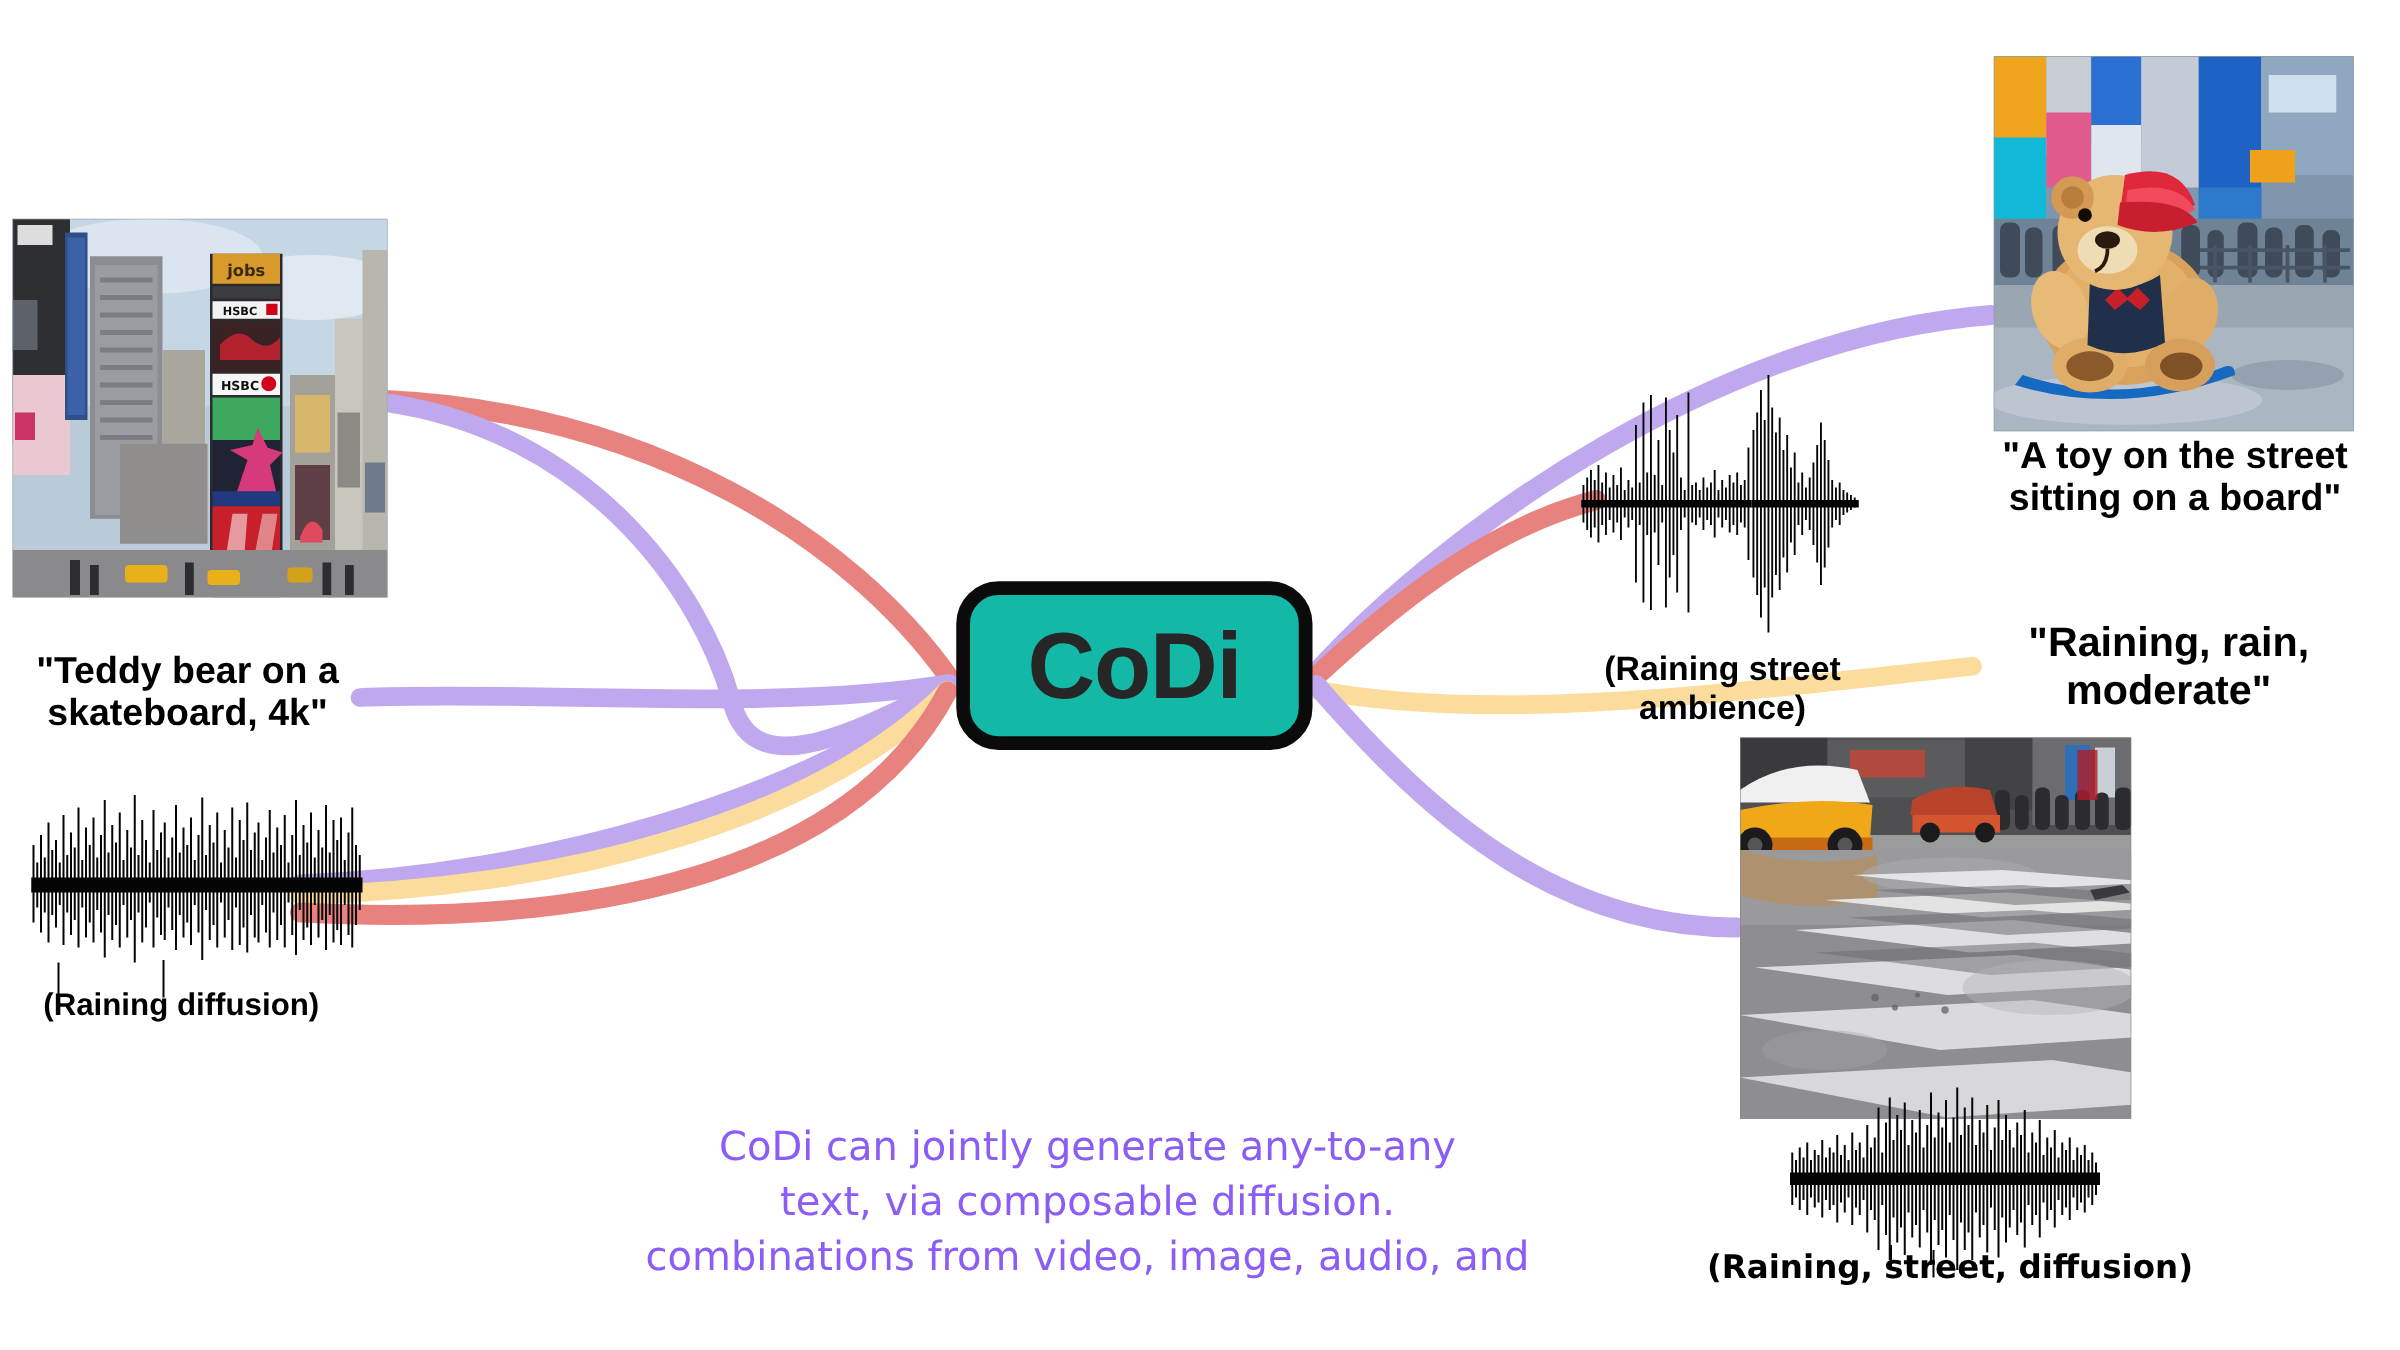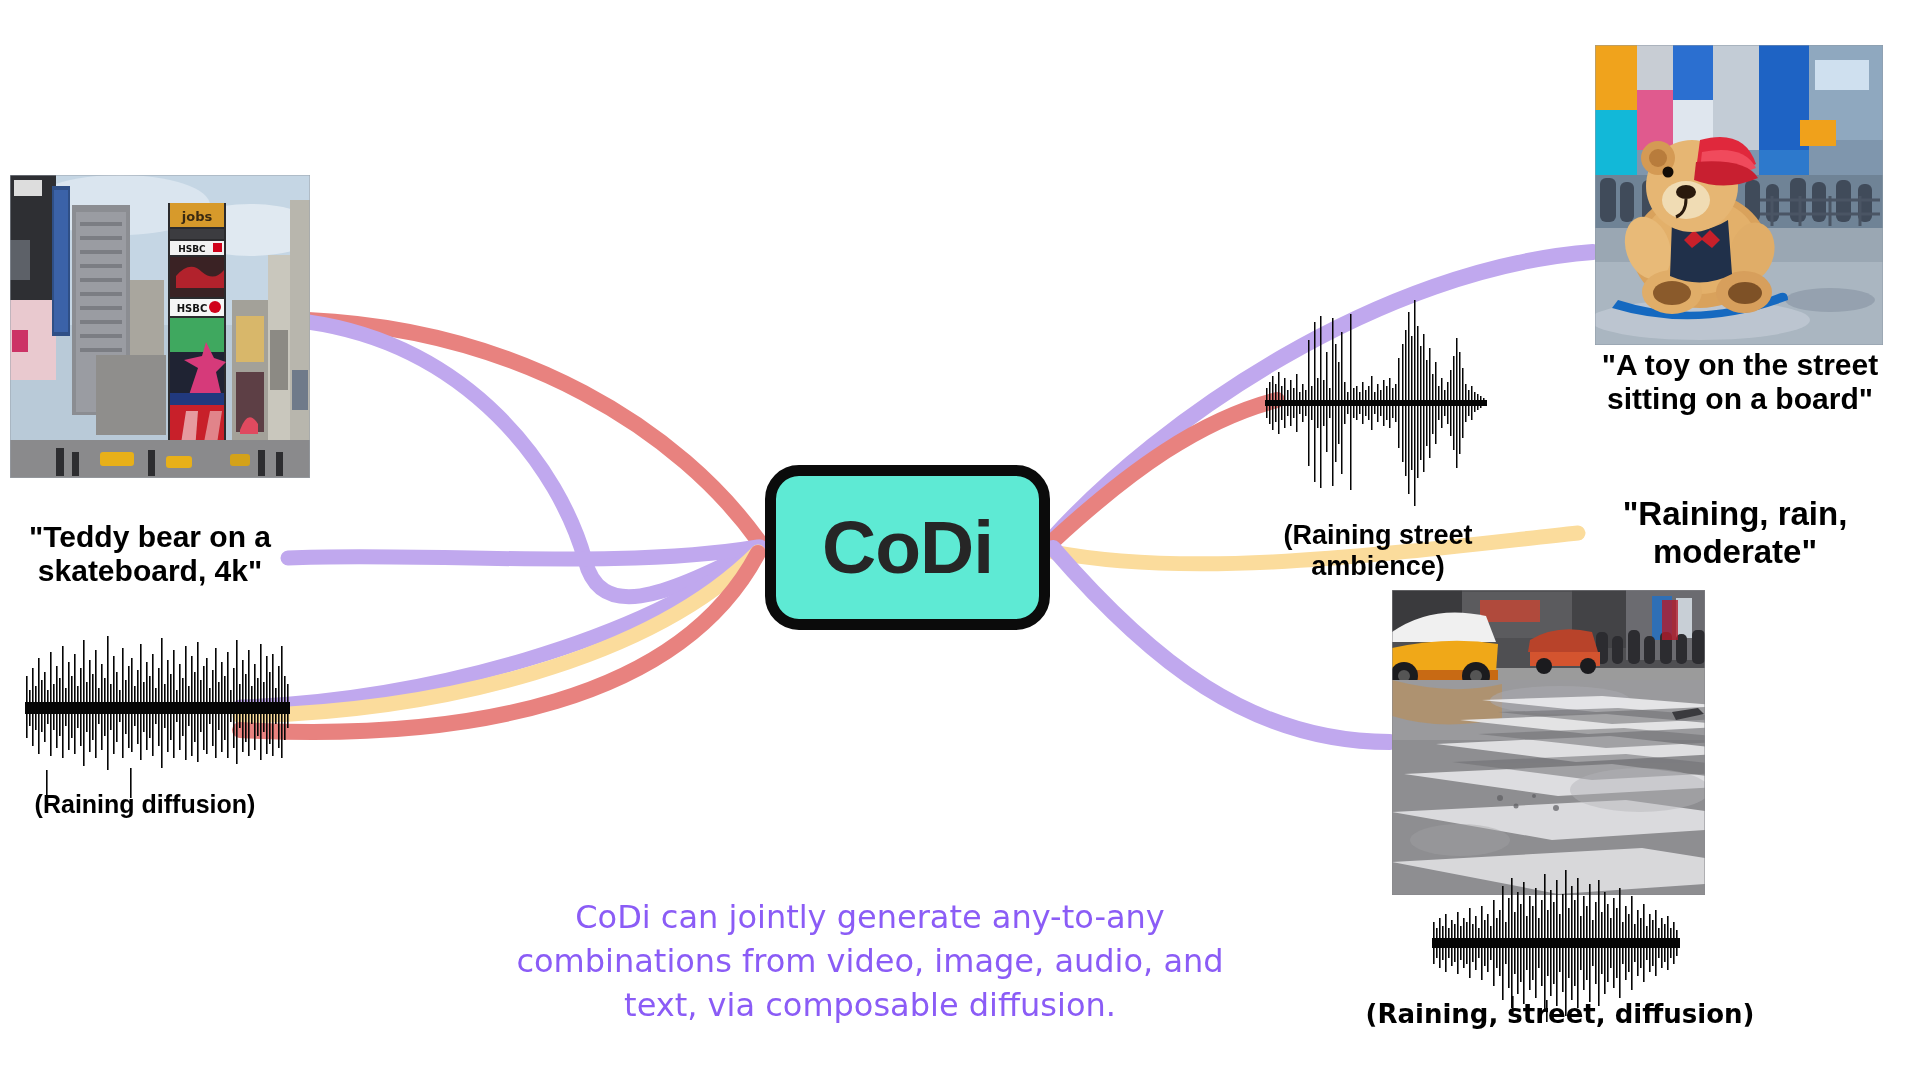--- a/index.html
+++ b/index.html
@@ -2,22 +2,22 @@
 <html><head>
 <meta charset="utf-8">
 <style>
   html,body{margin:0;padding:0;background:#fff;}
   body{width:1920px;height:1080px;position:relative;overflow:hidden;
        font-family:"Liberation Sans",sans-serif;}
   .stage{position:absolute;inset:0;width:1920px;height:1080px;}
   svg.wires{position:absolute;left:0;top:0;width:1920px;height:1080px;}
   .node{position:absolute;}
   
-  #codi-box{left:765px;top:465px;width:285px;height:165px;
-    background:#5eead4;border:11px solid #0b0b0b;border-radius:34px;
+  #codi-box{left:765px;top:465px;width:285px;height:135px;
+    background:#14b8a6;border:11px solid #0b0b0b;border-radius:34px;
     display:flex;align-items:center;justify-content:center;box-sizing:border-box;}
   #codi-box .codi-label{font-size:75px;font-weight:700;color:#262626;
     letter-spacing:-1px;line-height:1;font-family:"Liberation Sans",sans-serif;}
   .cap{position:absolute;text-align:center;font-weight:700;color:#000;
        font-family:"Liberation Sans",sans-serif;line-height:1.14;}
   .cap-lato{font-family:"DejaVu Sans",sans-serif;font-weight:700;}
   .bottom-cap{position:absolute;text-align:center;color:#8b5cf6;
       font-family:"DejaVu Sans",sans-serif;font-weight:400;line-height:1.38;}
 </style>
 </head>
@@ -574,17 +574,17 @@
 
   <div class="cap" id="out-text" style="left:1555px;top:495px;width:360px;font-size:33px;">
     <div>"Raining, rain,</div>
     <div>moderate"</div>
   </div>
 
   <div class="cap cap-lato" id="out-video-label" style="left:1340px;top:1000px;width:440px;font-size:26px;">(Raining, street, diffusion)</div>
 
   <div class="bottom-cap" style="left:510px;top:895px;width:720px;font-size:32px;">
     <div>CoDi can jointly generate any-to-any</div>
+    <div>text, via composable diffusion.</div>
     <div>combinations from video, image, audio, and</div>
-    <div>text, via composable diffusion.</div>
   </div>
 
 </div>
 
 </body></html>

